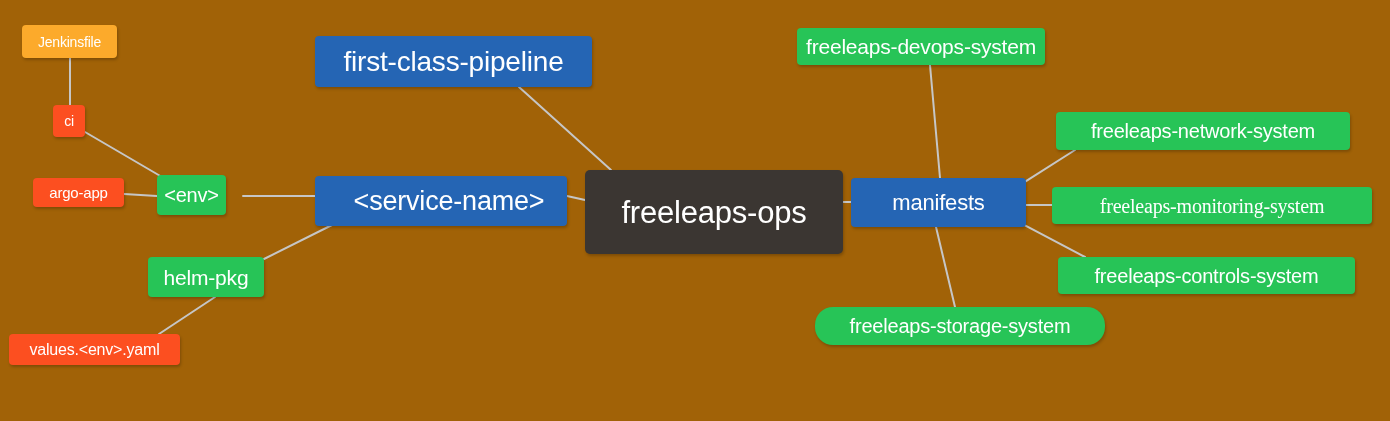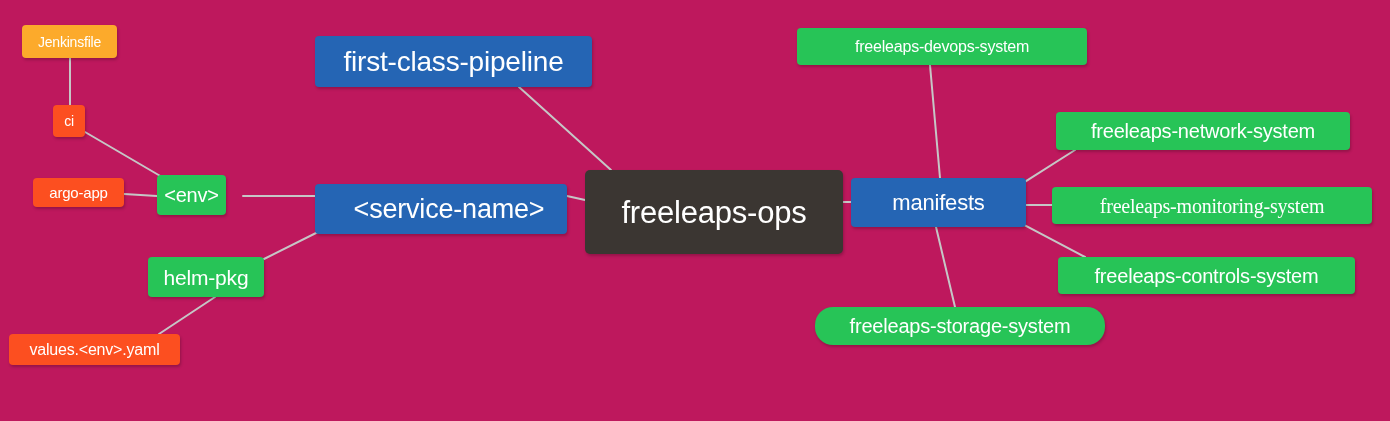--- a/index.html
+++ b/index.html
@@ -8,21 +8,21 @@
     background: #ffffff;
   }
   body {
     font-family: "Liberation Sans", sans-serif;
     -webkit-font-smoothing: antialiased;
   }
   #mindmap {
     position: relative;
     width: 1390px;
     height: 421px;
-    background: #be185d;
+    background: #a16207;
     overflow: hidden;
   }
   #edges {
     position: absolute;
     left: 0;
     top: 0;
     width: 1390px;
     height: 421px;
     pointer-events: none;
   }
@@ -70,22 +70,22 @@
       <line x1="936" y1="227" x2="955" y2="307" stroke="#c6c6c6" stroke-width="2" stroke-linecap="round"></line>
     </svg>
   <div id="node-layer">
       <div class="node node-orange" style="left: 22px; top: 25px; width: 95px; height: 33px; font-size: 14px;">Jenkinsfile</div>
       <div class="node node-red" style="left: 53px; top: 105px; width: 32px; height: 32px; font-size: 14px;">ci</div>
       <div class="node node-red" style="left: 33px; top: 178px; width: 91px; height: 29px; font-size: 15px;">argo-app</div>
       <div class="node node-green" style="left: 157px; top: 175px; width: 69px; height: 40px; font-size: 20px;">&lt;env&gt;</div>
       <div class="node node-green" style="left: 148px; top: 257px; width: 116px; height: 40px; font-size: 21px;">helm-pkg</div>
       <div class="node node-red" style="left: 9px; top: 334px; width: 171px; height: 31px; font-size: 16px;">values.&lt;env&gt;.yaml</div>
       <div class="node node-blue" style="left: 315px; top: 36px; width: 277px; height: 51px; font-size: 28px;">first-class-pipeline</div>
-      <div class="node node-blue" style="left: 315px; top: 184px; width: 252px; height: 50px; font-size: 27px; padding-left: 16px;">&lt;service-name&gt;</div>
+      <div class="node node-blue" style="left: 315px; top: 176px; width: 252px; height: 50px; font-size: 27px; padding-left: 16px;">&lt;service-name&gt;</div>
       <div class="node node-root" style="left: 585px; top: 170px; width: 258px; height: 84px; font-size: 31px;">freeleaps-ops</div>
       <div class="node node-blue" style="left: 851px; top: 178px; width: 175px; height: 49px; font-size: 22px;">manifests</div>
-      <div class="node node-green" style="left: 797px; top: 28px; width: 290px; height: 37px; font-size: 16px;">freeleaps-devops-system</div>
+      <div class="node node-green" style="left: 797px; top: 28px; width: 248px; height: 37px; font-size: 21px;">freeleaps-devops-system</div>
       <div class="node node-green" style="left: 1056px; top: 112px; width: 294px; height: 38px; font-size: 20px;">freeleaps-network-system</div>
       <div class="node node-green" style="left: 1052px; top: 187px; width: 320px; height: 37px; font-size: 20px; font-family: Liberation Serif, serif;">freeleaps-monitoring-system</div>
       <div class="node node-green" style="left: 1058px; top: 257px; width: 297px; height: 37px; font-size: 20px;">freeleaps-controls-system</div>
       <div class="node node-green" style="left: 815px; top: 307px; width: 290px; height: 38px; font-size: 20px; border-radius: 18px;">freeleaps-storage-system</div>
     </div>
 </div>
 
 </body></html>

